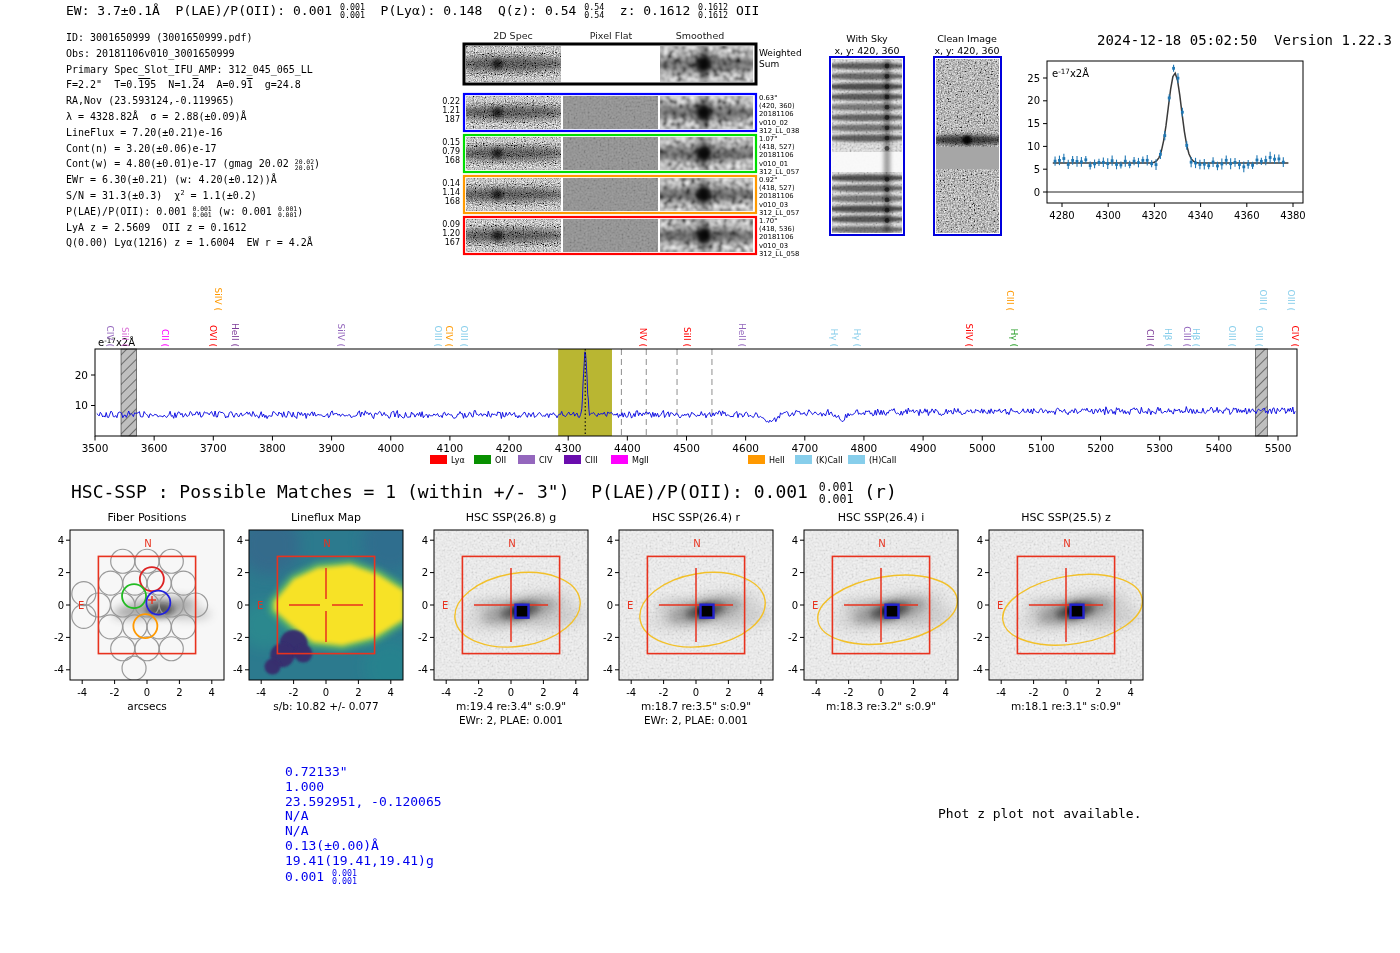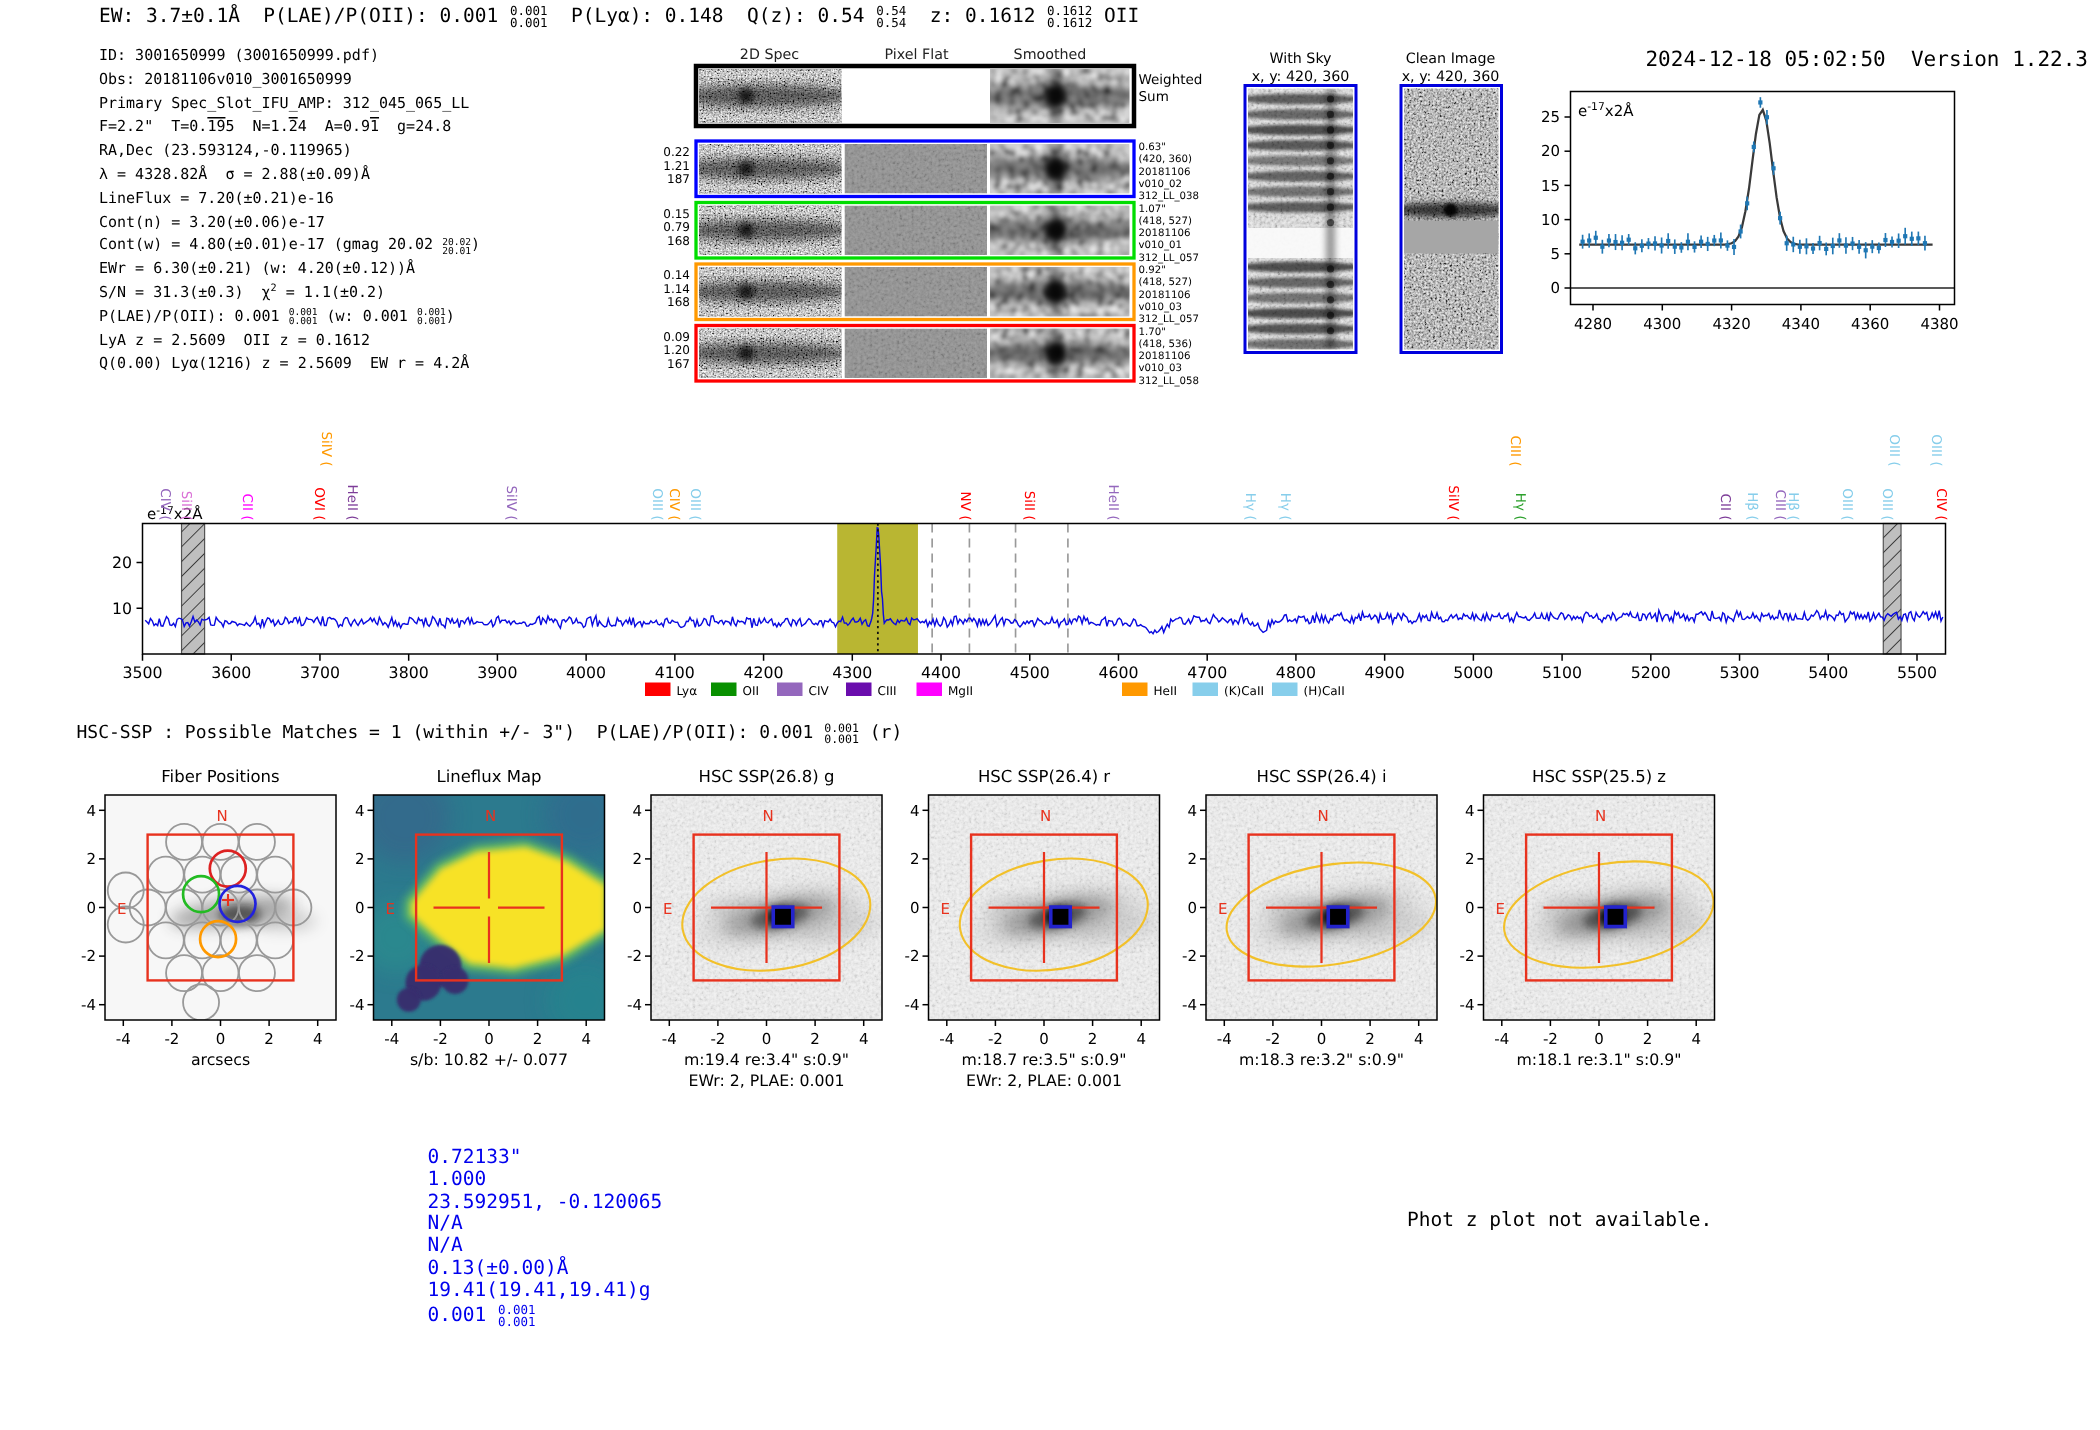--- a/index.html
+++ b/index.html
@@ -848,33 +848,33 @@
     </svg>
 
   <div class="abs info-line" id="hdr-left" style="left:66px;top:3px;font-size:13px;">EW: 3.7±0.1Å  P(LAE)/P(OII): 0.001 <span class="frac"><div>0.001</div><div>0.001</div></span>  P(Lyα): 0.148  Q(z): 0.54 <span class="frac"><div>0.54</div><div>0.54</div></span>  z: 0.1612 <span class="frac"><div>0.1612</div><div>0.1612</div></span> OII</div>
   <div class="abs info-line" style="right:8px;top:3px;font-size:14px;margin-top:29px;">2024-12-18 05:02:50  Version 1.22.3</div>
 
   <div class="abs" id="info-block" style="left:66px;top:30px;font-size:10px;line-height:15.8px;">
       <div class="info-line">ID: 3001650999 (3001650999.pdf)</div>
       <div class="info-line">Obs: 20181106v010_3001650999</div>
       <div class="info-line">Primary Spec_Slot_IFU_AMP: 312_045_065_LL</div>
       <div class="info-line">F=2.2"  T=0.<span class="ol">19</span>5  N=1.<span class="ol">2</span>4  A=0.9<span class="ol">1</span>  g=24.8</div>
-      <div class="info-line">RA,Dec (23.593124,-0.119965)</div>
+      <div class="info-line">RA,Nov (23.593124,-0.119965)</div>
       <div class="info-line">λ = 4328.82Å  σ = 2.88(±0.09)Å</div>
       <div class="info-line">LineFlux = 7.20(±0.21)e-16</div>
       <div class="info-line">Cont(n) = 3.20(±0.06)e-17</div>
       <div class="info-line">Cont(w) = 4.80(±0.01)e-17 (gmag 20.02 <span class="frac"><div>20.02</div><div>20.01</div></span>)</div>
       <div class="info-line">EWr = 6.30(±0.21) (w: 4.20(±0.12))Å</div>
       <div class="info-line">S/N = 31.3(±0.3)  χ<sup>2</sup> = 1.1(±0.2)</div>
       <div class="info-line">P(LAE)/P(OII): 0.001 <span class="frac"><div>0.001</div><div>0.001</div></span> (w: 0.001 <span class="frac"><div>0.001</div><div>0.001</div></span>)</div>
       <div class="info-line">LyA z = 2.5609  OII z = 0.1612</div>
-      <div class="info-line">Q(0.00) Lyα(1216) z = 2.5609  EW r = 4.2Å</div>
+      <div class="info-line">Q(0.00) Lyα(1216) z = 1.6004  EW r = 4.2Å</div>
     </div>
 
-  <div class="abs info-line" id="hsc-header" style="left:51px;top:481px;font-size:12px;">HSC-SSP : Possible Matches = 1 (within +/- 3")  P(LAE)/P(OII): 0.001 <span class="frac"><div>0.001</div><div>0.001</div></span> (r)</div>
+  <div class="abs info-line" id="hsc-header" style="left:71px;top:481px;font-size:18px;">HSC-SSP : Possible Matches = 1 (within +/- 3")  P(LAE)/P(OII): 0.001 <span class="frac"><div>0.001</div><div>0.001</div></span> (r)</div>
 
   <div class="abs blue" id="match-values" style="left:285px;top:765px;font-size:13px;line-height:14.8px;">
       <div class="info-line">0.72133"</div>
       <div class="info-line">1.000</div>
       <div class="info-line">23.592951, -0.120065</div>
       <div class="info-line">N/A</div>
       <div class="info-line">N/A</div>
       <div class="info-line">0.13(±0.00)Å</div>
       <div class="info-line">19.41(19.41,19.41)g</div>
       <div class="info-line">0.001 <span class="frac"><div>0.001</div><div>0.001</div></span></div>

